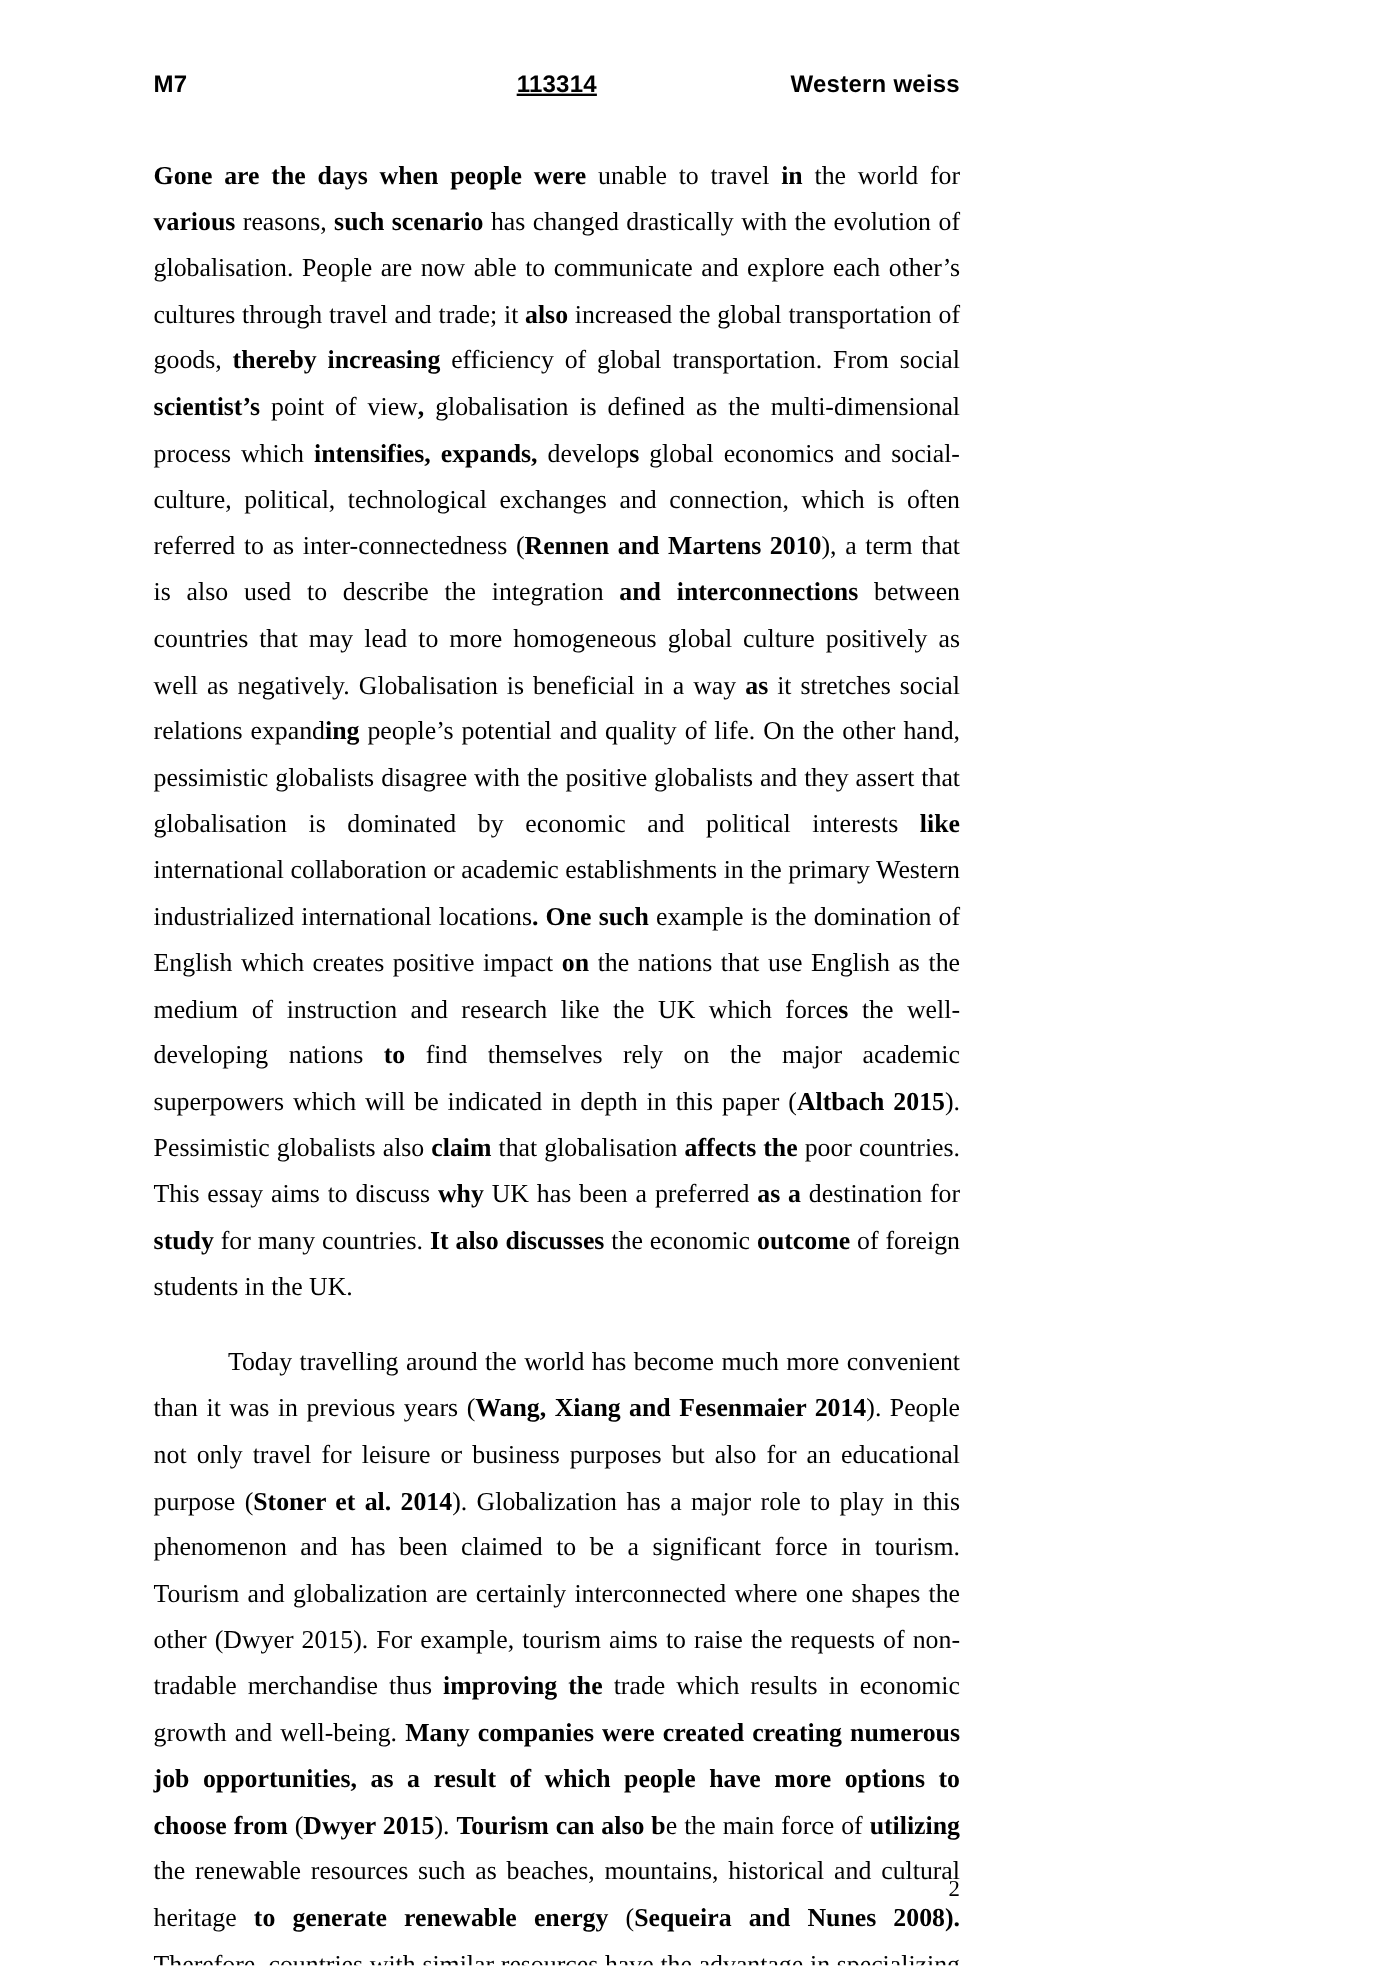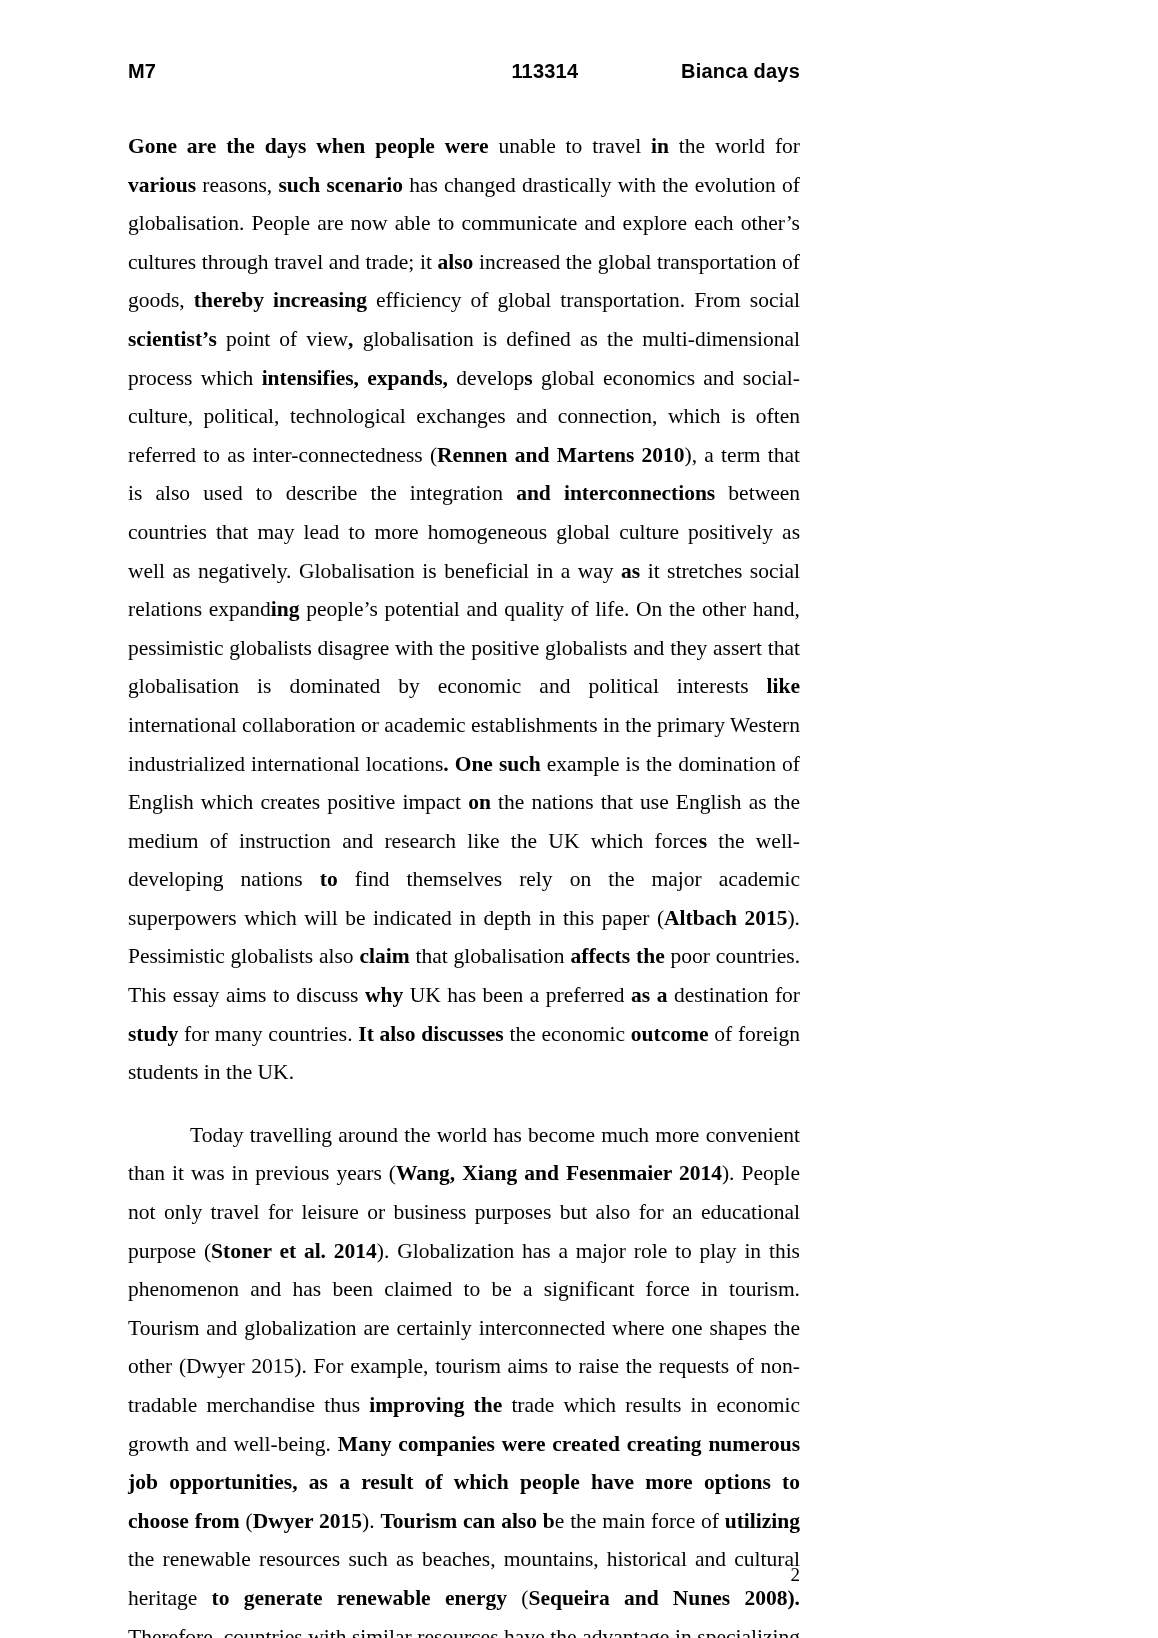--- a/index.html
+++ b/index.html
@@ -30,21 +30,22 @@
     margin-bottom: 44px;
   }
   .header .left {
     flex: 0 0 auto;
     width: 33%;
     text-align: left;
   }
   .header .center {
     flex: 0 0 auto;
     width: 34%;
-    text-align: right;
+    text-align: center;
+    text-decoration: underline;
   }
   .header .right {
     flex: 0 0 auto;
     width: 33%;
     text-align: right;
   }
   .body-text {
     font-family: "Liberation Serif", serif;
     font-size: 21.5px;
     line-height: 38.6px;
@@ -73,21 +74,21 @@
   }
 </style>
 </head>
 <body>
 
 <div class="page">
 
   <div class="header">
     <div class="left">M7</div>
     <div class="center">113314</div>
-    <div class="right">Bianca days</div>
+    <div class="right">Western weiss</div>
   </div>
 
   <div class="body-text">
     <p class="para" id="paragraph-1"><b>Gone are the days when people were </b><span>unable to travel </span><b>in </b><span>the world for </span><b>various </b><span>reasons, </span><b>such scenario </b><span>has changed drastically with the evolution of globalisation. People are now able to communicate and explore each other’s cultures through travel and trade; it </span><b>also </b><span>increased the global transportation of goods, </span><b>thereby increasing </b><span>efficiency of global transportation. From social </span><b>scientist’s </b><span>point of view</span><b>, </b><span>globalisation is defined as the multi-dimensional process which </span><b>intensifies, expands, </b><span>develop</span><b>s</b><span> global economics and social-culture, political, technological exchanges and connection, which is often referred to as inter-connectedness (</span><b>Rennen and Martens 2010</b><span>), a term that is also used to describe the integration </span><b>and interconnections </b><span>between countries that may lead to more homogeneous global culture positively as well as negatively. Globalisation is beneficial in a way </span><b>as </b><span>it stretches social relations expand</span><b>ing</b><span> people’s potential and quality of life. On the other hand, pessimistic globalists disagree with the positive globalists and they assert that globalisation is dominated by economic and political interests </span><b>like </b><span>international collaboration or academic establishments in the primary Western industrialized international locations</span><b>. One such </b><span>example is the domination of English which creates positive impact </span><b>on </b><span>the nations that use English as the medium of instruction and research like the UK which force</span><b>s</b><span> the well-developing nations </span><b>to </b><span>find themselves rely on the major academic superpowers which will be indicated in depth in this paper (</span><b>Altbach 2015</b><span>). Pessimistic globalists also </span><b>claim </b><span>that globalisation </span><b>affects the </b><span>poor countries. This essay aims to discuss </span><b>why </b><span>UK has been a preferred </span><b>as a </b><span>destination for </span><b>study </b><span>for many countries. </span><b>It also discusses </b><span>the economic </span><b>outcome </b><span>of foreign students in the UK.</span></p>
     <p class="para indent" id="paragraph-2"><span>Today travelling around the world has become much more convenient than it was in previous years (</span><b>Wang, Xiang and Fesenmaier 2014</b><span>). People not only travel for leisure or business purposes but also for an educational purpose (</span><b>Stoner et al. 2014</b><span>). Globalization has a major role to play in this phenomenon and has been claimed to be a significant force in tourism. Tourism and globalization are certainly interconnected where one shapes the other (Dwyer 2015). For example, tourism aims to raise the requests of non-tradable merchandise thus </span><b>improving the </b><span>trade which results in economic growth and well-being. </span><b>Many companies were created creating numerous job opportunities, as a result of which people have more options to choose from </b><span>(</span><b>Dwyer 2015</b><span>). </span><b>Tourism can also b</b><span>e the main force of </span><b>utilizing </b><span>the renewable resources such as beaches, mountains, historical and cultural heritage </span><b>to generate renewable energy </b><span>(</span><b>Sequeira and Nunes 2008). </b><span>Therefore, countries with similar resources have the advantage in specializing in tourism which then leads to</span></p>
   </div>
 
   <div class="pagenum">2</div>
 
 </div>

